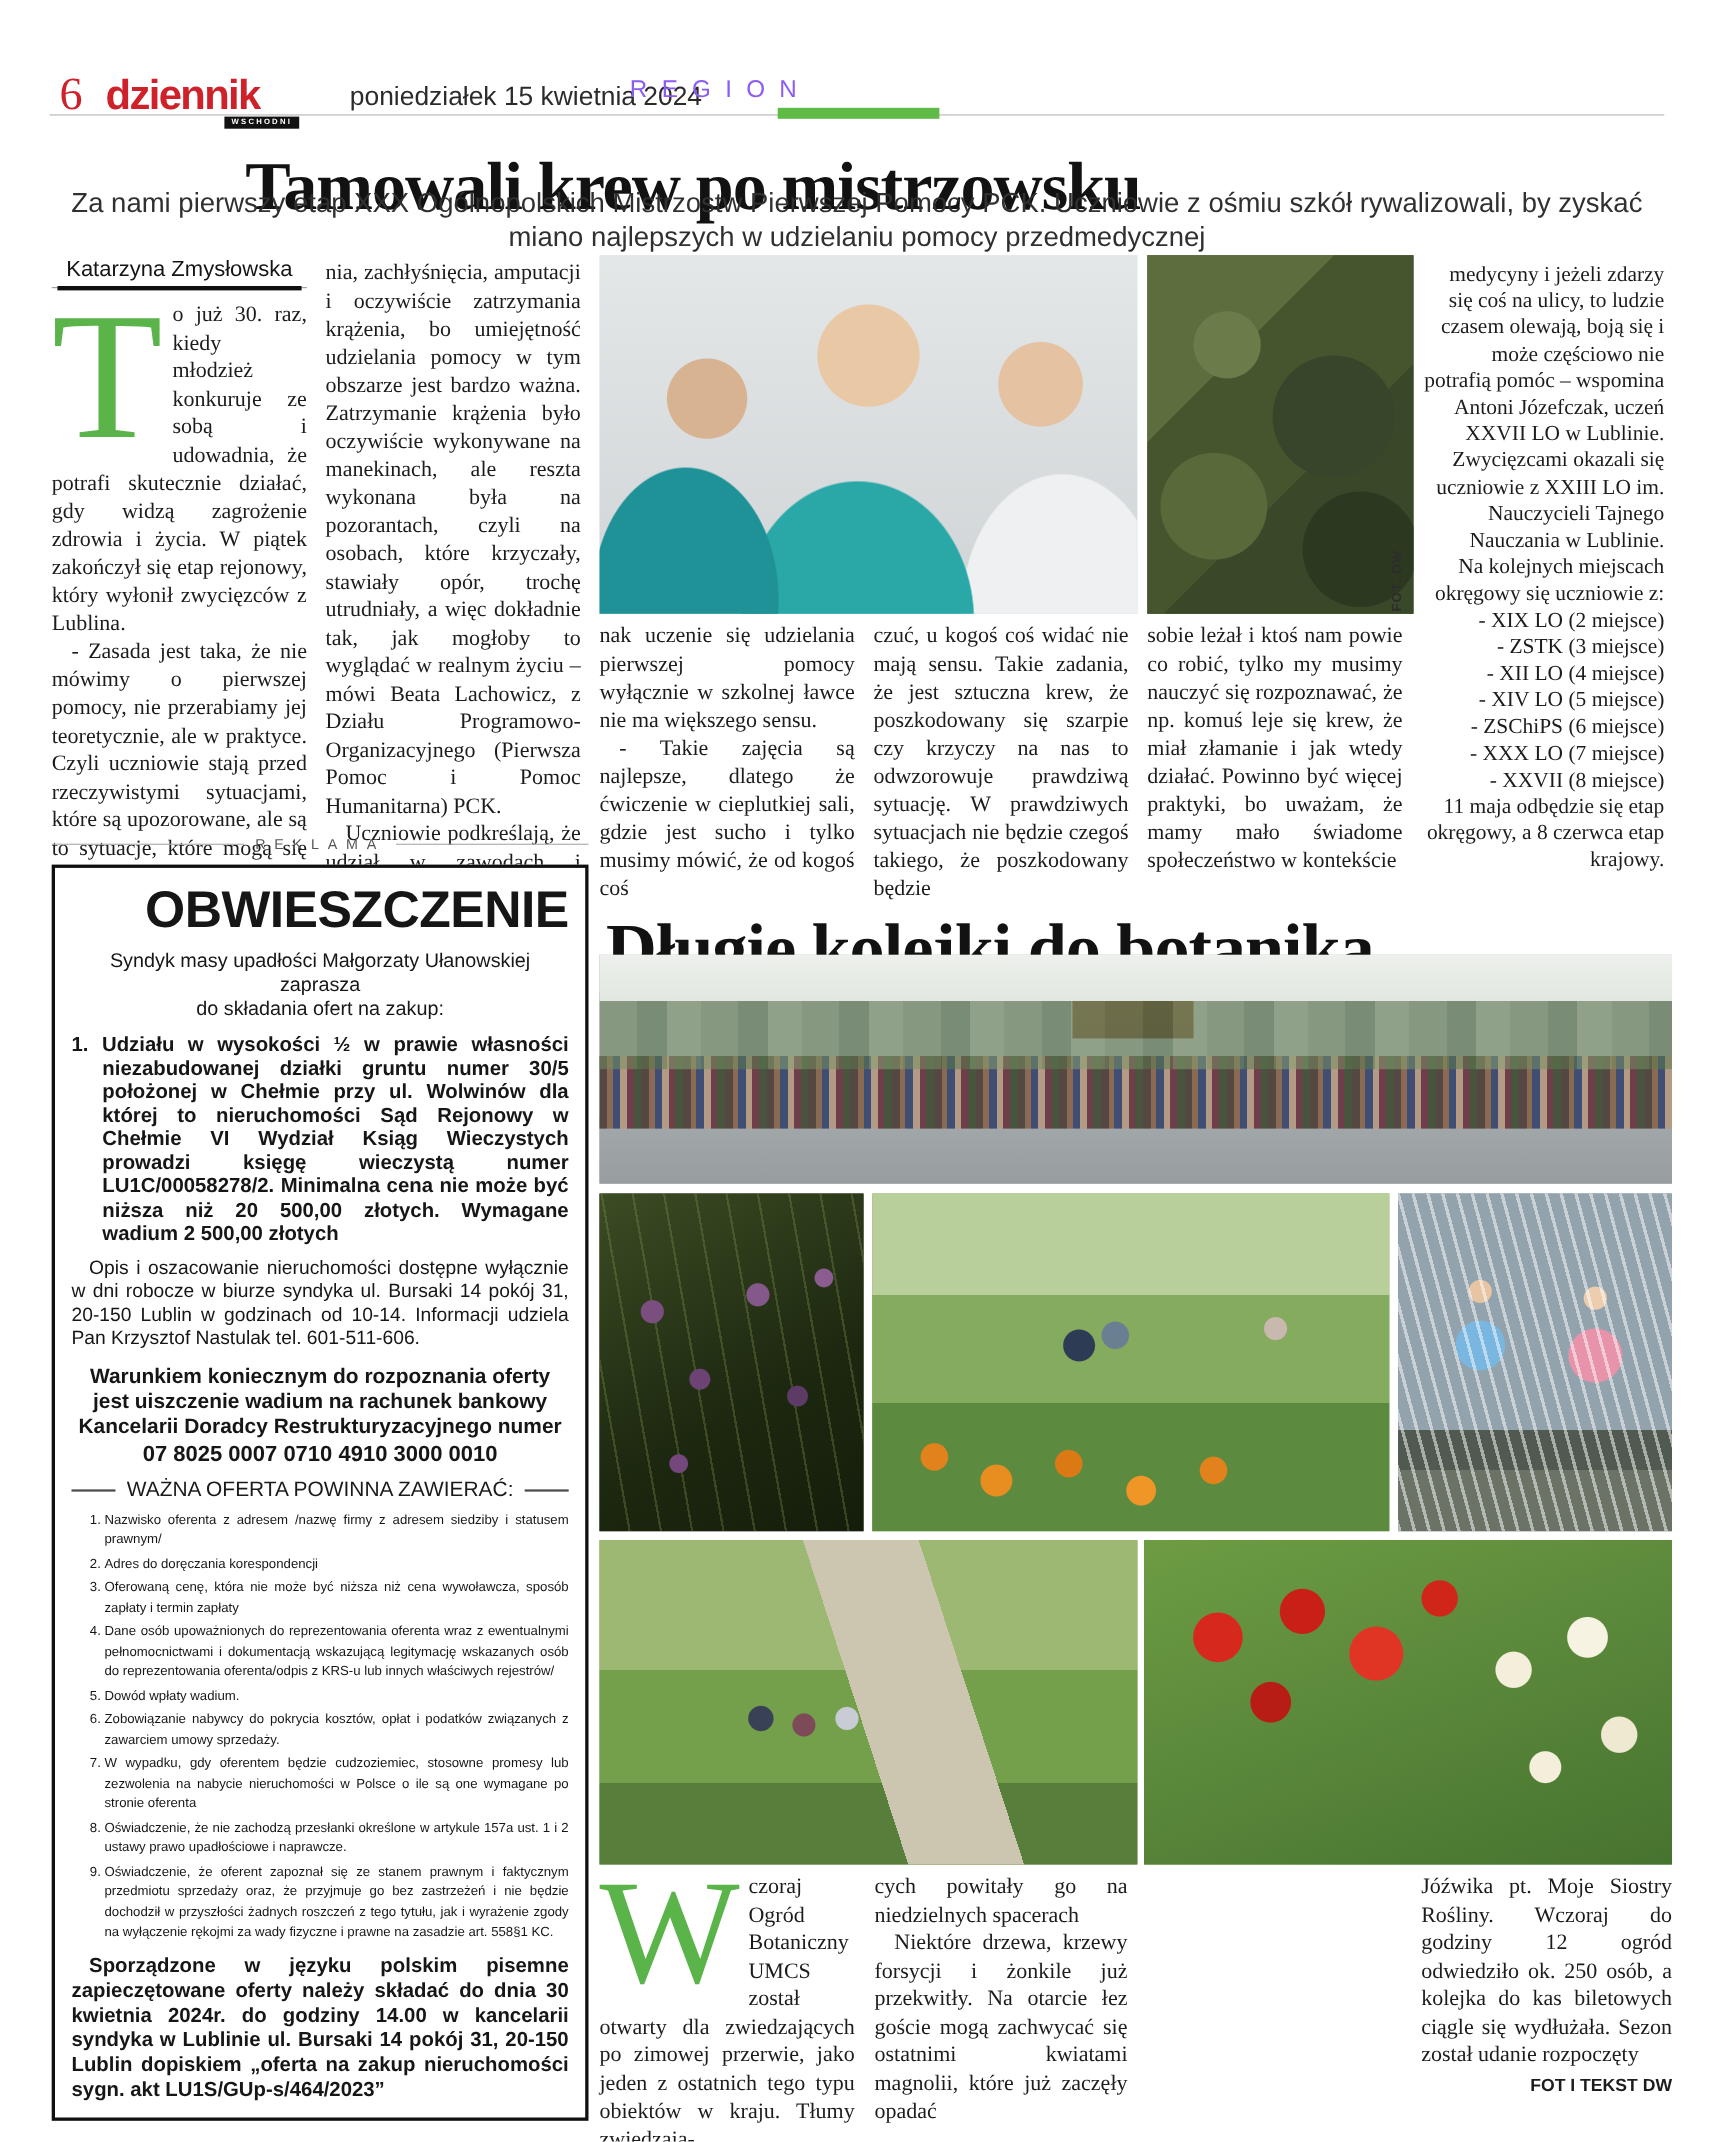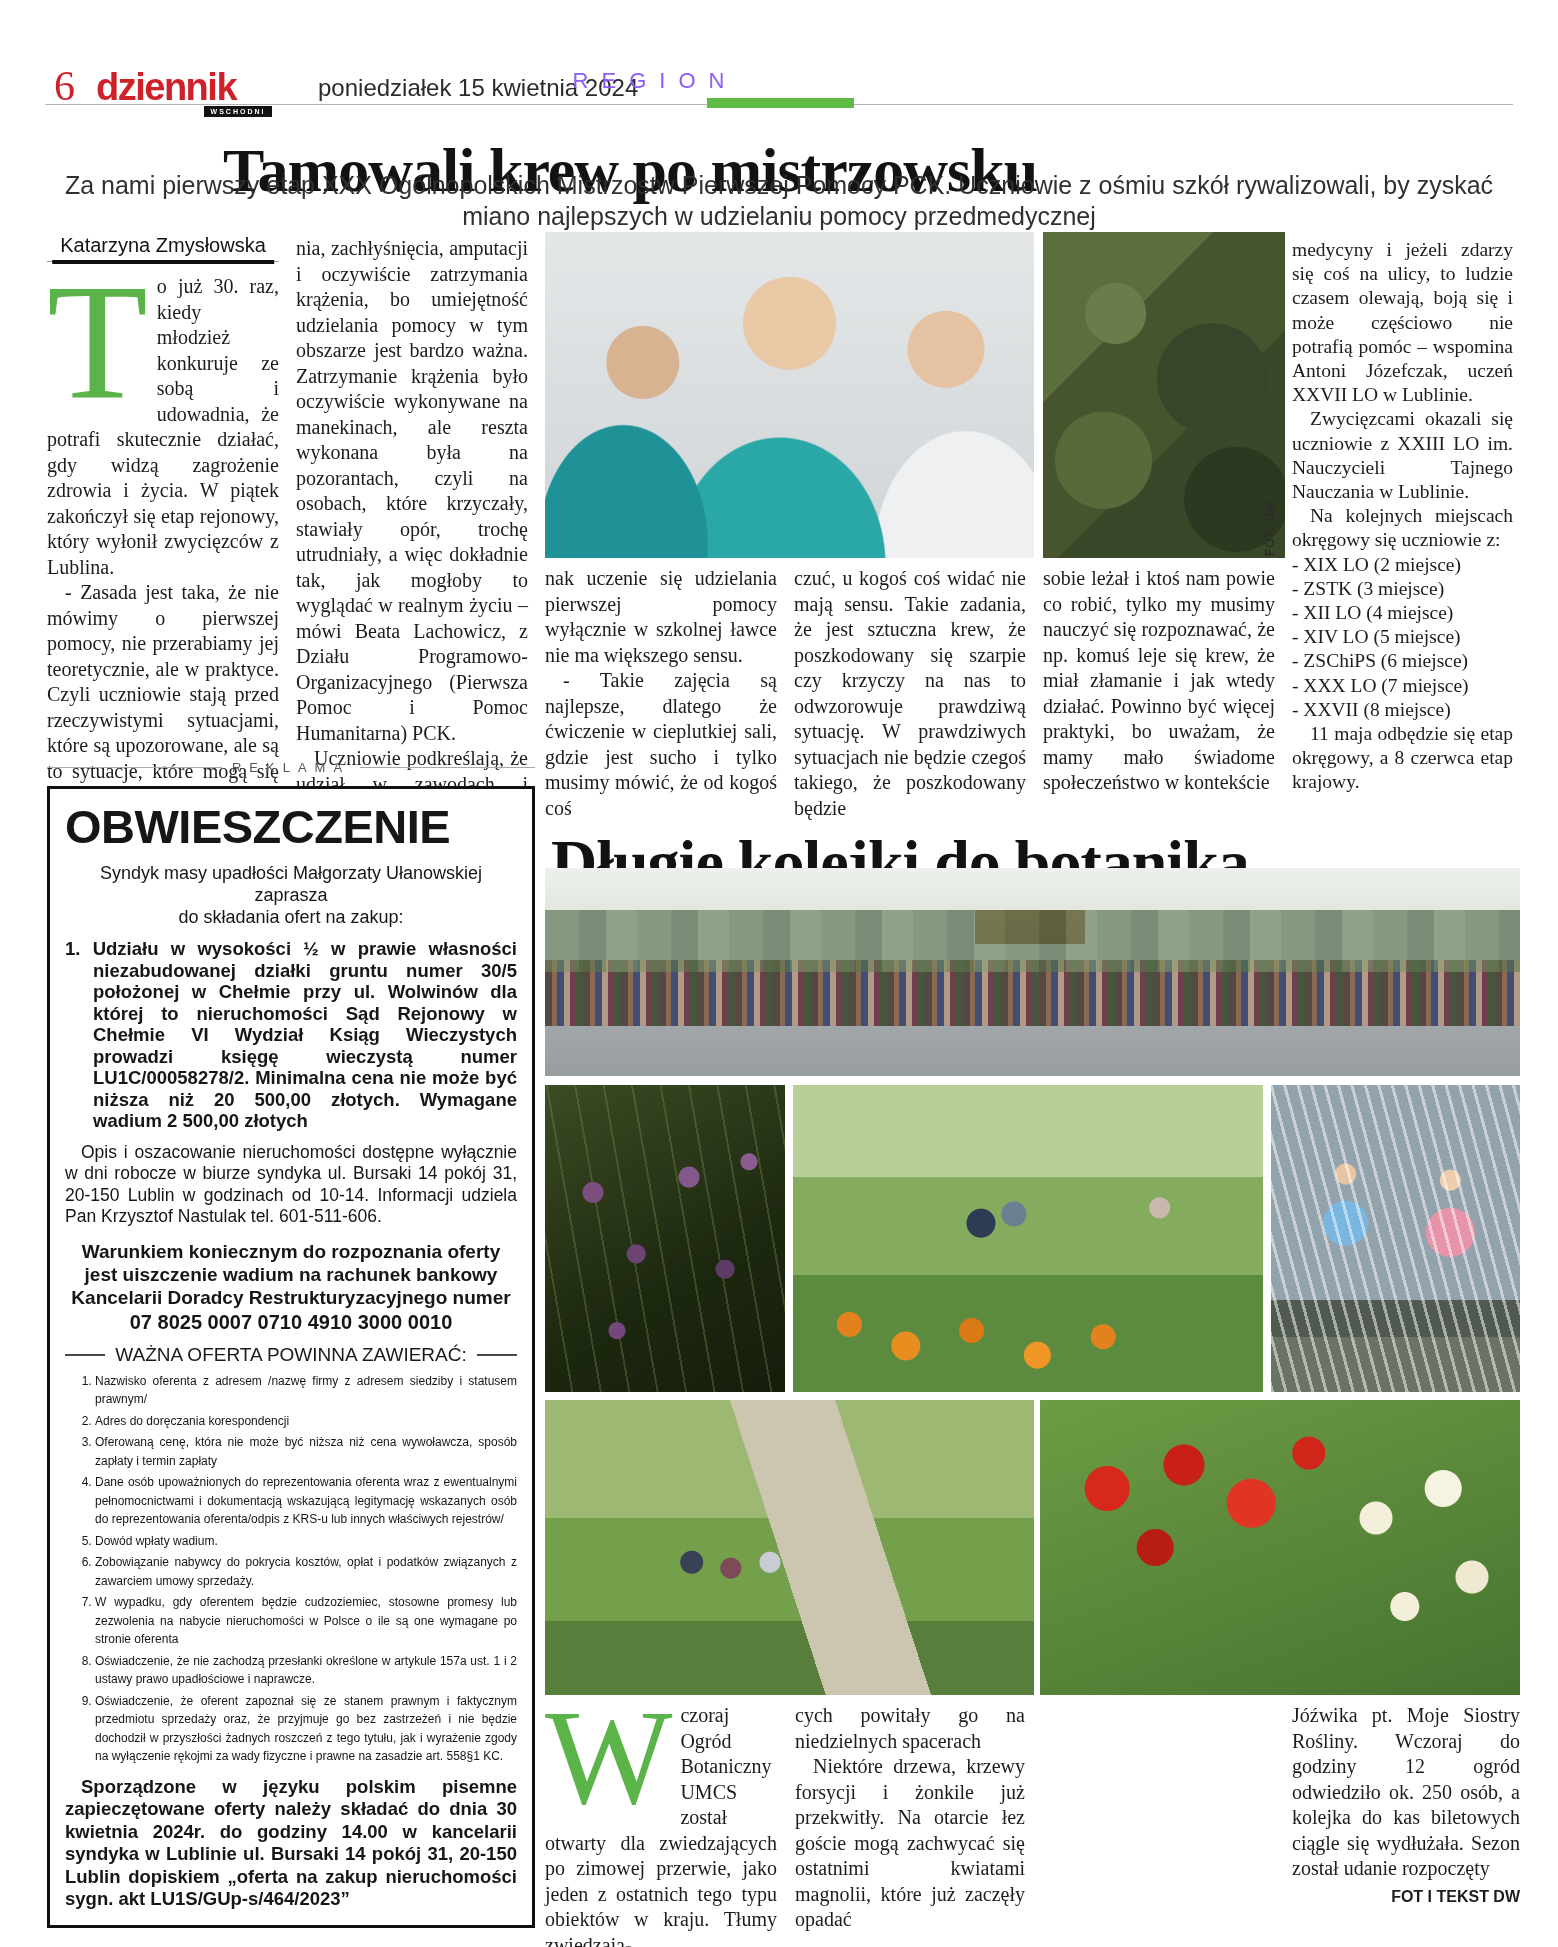--- a/index.html
+++ b/index.html
@@ -21,21 +21,21 @@
   
   .headline1 { position:absolute; left:45px; top:96px; width:1170px; text-align:center;
                font:bold 62px/1.05 "Liberation Serif",serif; color:#121212; letter-spacing:-1px; }
   .subhead   { position:absolute; left:45px; top:170px; width:1468px; text-align:center;
                font:25px/31px "Liberation Sans","DejaVu Sans",sans-serif; color:#303030; }
   .subhead span { display:block; }
 
   .col { position:absolute; }
   .col p { margin:0; text-align:justify; font-size:20px; line-height:25.5px; color:#1c1c1c; }
   .col .ind { text-indent:18px; }
-  .col.small p { font-size:19.5px; line-height:24.2px; }
+  .col.small p { font-size:19.5px; line-height:24.2px;text-align:right; }
   .col .list-line { text-align:left; }
 
   .author { position:relative; height:30px; margin-bottom:8px; }
   .author-rule { position:absolute; left:0; right:0; bottom:4px; height:1px; background:#979797; }
   .author-name { position:absolute; left:50%; transform:translateX(-50%); bottom:2px; white-space:nowrap;
                  padding:0 8px 3px; border-bottom:4px solid #0f0f0f;
                  font:20px "Liberation Sans",sans-serif; color:#141414; background:#fff; }
 
   .dc { float:left; color:#5bb44a; font-family:"Liberation Serif",serif; }
   .dc-t { font-size:165px; line-height:128px; height:126px; margin:4px 9px 0 0; }
@@ -138,21 +138,21 @@
              font:bold 12px "Liberation Sans",sans-serif; color:#2d2d2d; letter-spacing:1px; }
 
   
   .reklama { position:absolute; left:47px; top:760px; width:488px; display:flex; align-items:center; gap:10px; }
   .reklama .rline { flex:1; height:1px; background:#a9a9a9; }
   .reklama .rlabel { font:13px "Liberation Sans",sans-serif; color:#555; letter-spacing:8px; }
 
   .ad-wrap { position:absolute; left:47px; top:786px; width:488px;
              font-family:"Liberation Sans","DejaVu Sans",sans-serif; color:#161616; }
   .ad-box  { border:3px solid #101010; padding:8px 15px 14px; background:#fff; box-sizing:border-box; }
-  .ad-title{ text-align:left; font-weight:bold; font-size:47px; letter-spacing:-0.5px; margin:2px 0 8px; }
+  .ad-title{ text-align:right; font-weight:bold; font-size:47px; letter-spacing:-0.5px; margin:2px 0 8px; }
   .ad-intro{ text-align:center; font-size:18px; line-height:22px; margin-bottom:10px; }
   .ad-intro span { display:block; }
   .ad-item1{ font-weight:bold; font-size:18.5px; line-height:21.5px; text-align:justify;
              padding-left:28px; text-indent:-28px; margin:10px 0; }
   .ad-opis { font-size:17.5px; line-height:21.5px; text-align:justify; text-indent:16px; }
   .ad-warunek { font-weight:bold; text-align:center; font-size:19px; line-height:23px; margin:12px 4px 2px; }
   .ad-konto   { font-weight:bold; text-align:center; font-size:20px; margin-bottom:8px; }
   .ad-wazna { display:flex; align-items:center; gap:10px; margin:10px 0 6px; }
   .ad-wazna .wline { flex:1; height:2px; background:#4a4a4a; }
   .ad-wazna .wlabel { font-size:19px; color:#1a1a1a; }

